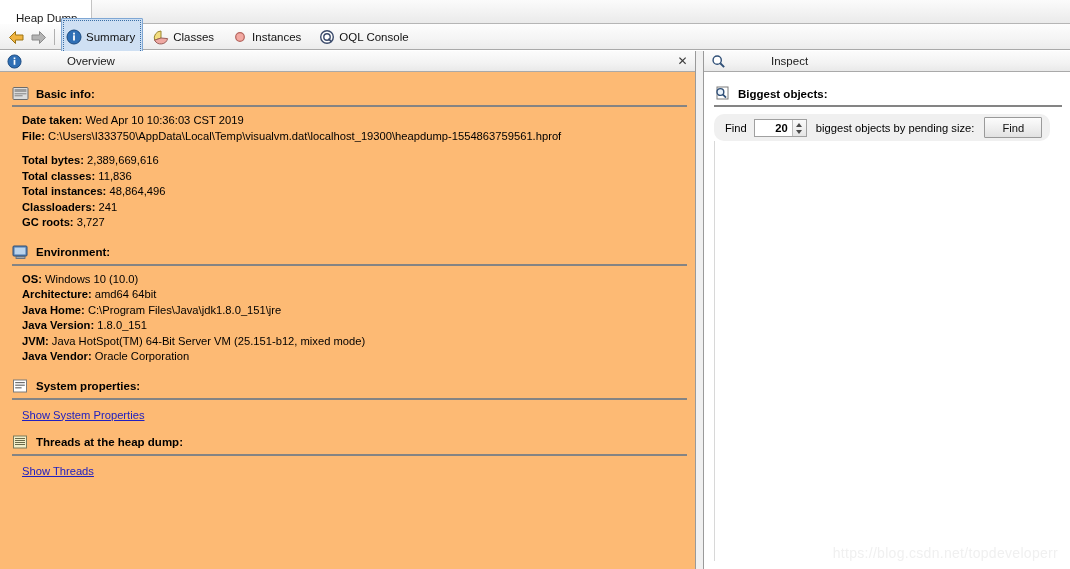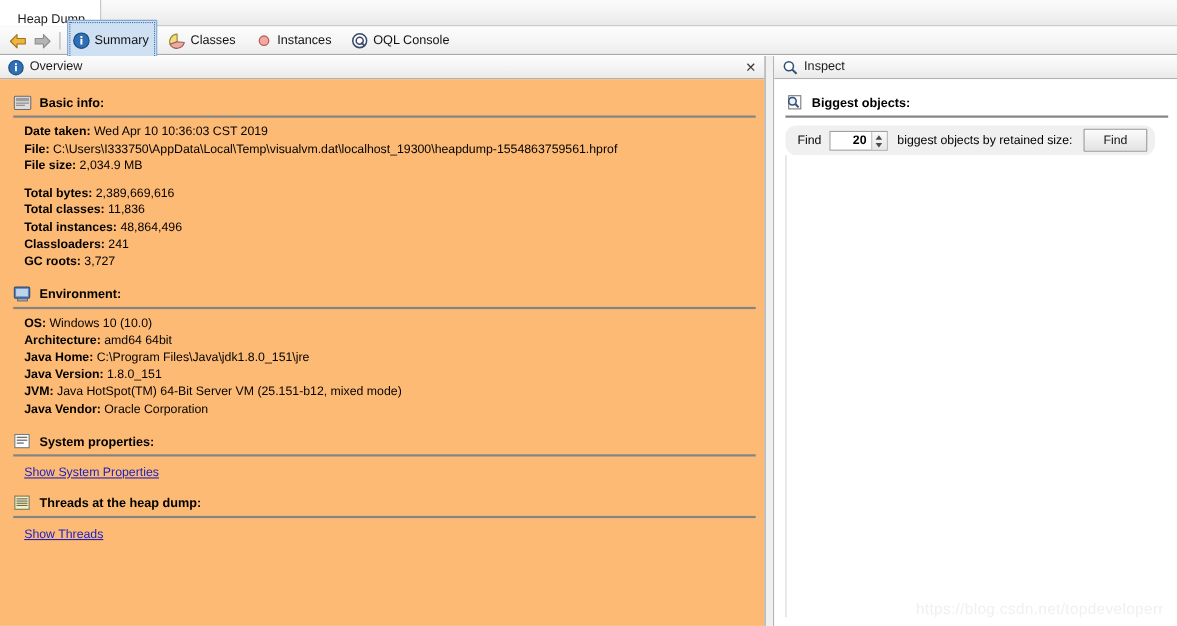--- a/index.html
+++ b/index.html
@@ -108,20 +108,21 @@
   
   .pane-header {
     height: 21px;
     background: linear-gradient(to bottom, #fcfcfc 0%, #f3f3f3 60%, #e9e9e9 100%);
     border-bottom: 1px solid #a9a9a9;
     box-sizing: border-box;
     display: flex;
     align-items: center;
     padding: 0 6px 0 7px;
     position: relative;
+    gap: 40px;
   }
   .pane-header .ph-icon { width: 15px; height: 15px; margin-right: 5px; flex: 0 0 15px; position: relative; }
   .pane-header .ph-title { font-size: 11.5px; color: #1b1b1b; }
   .pane-close {
     position: absolute;
     right: 5px; top: 3px;
     width: 15px; height: 15px;
     font-size: 12px;
     line-height: 15px;
     text-align: center;
@@ -370,24 +371,20 @@
       </div>
       <div class="section-rule"></div>
       <div class="section-body">
         <div class="kv">
           <b>Date taken:</b>
           <span>Wed Apr 10 10:36:03 CST 2019</span>
         </div>
         <div class="kv">
           <b>File:</b>
           <span>C:\Users\I333750\AppData\Local\Temp\visualvm.dat\localhost_19300\heapdump-1554863759561.hprof</span>
-        </div>
-        <div class="kv">
-          <b>File size:</b>
-          <span>2,034.9 MB</span>
         </div>
         <div class="gap"></div>
         <div class="kv">
           <b>Total bytes:</b>
           <span>2,389,669,616</span>
         </div>
         <div class="kv">
           <b>Total classes:</b>
           <span>11,836</span>
         </div>
@@ -518,21 +515,21 @@
       <span id="find-label">Find</span>
 
       <div class="spinner">
         <span class="sp-val">20</span>
         <span class="sp-btns">
           <span class="sp-up"></span>
           <span class="sp-dn"></span>
         </span>
       </div>
 
-      <span id="find-mid">biggest objects by retained size:</span>
+      <span id="find-mid">biggest objects by pending size:</span>
 
       <div id="find-button">
         <span>Find</span>
       </div>
     </div>
 
     <div id="right-body"></div>
   </div>
 </div>
 

